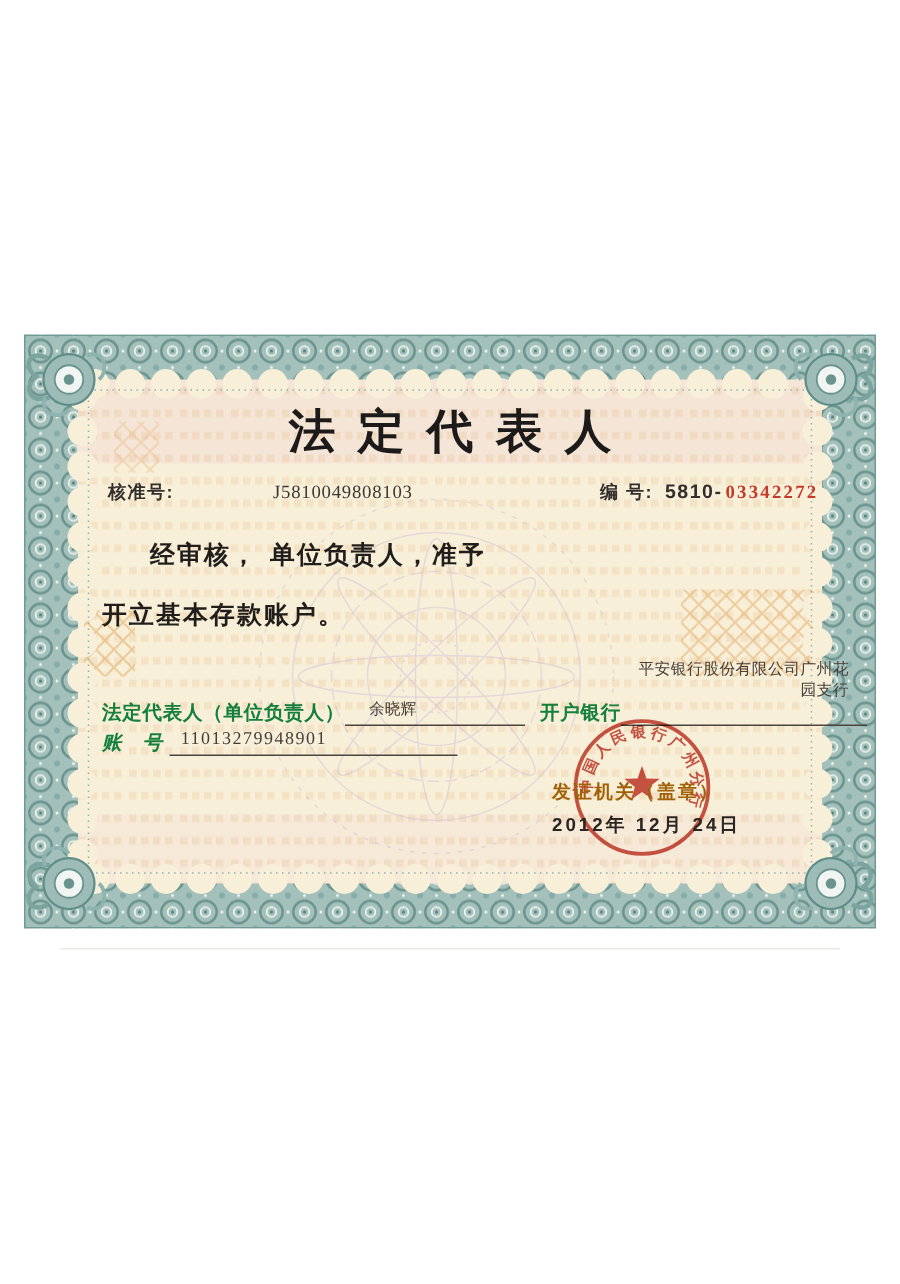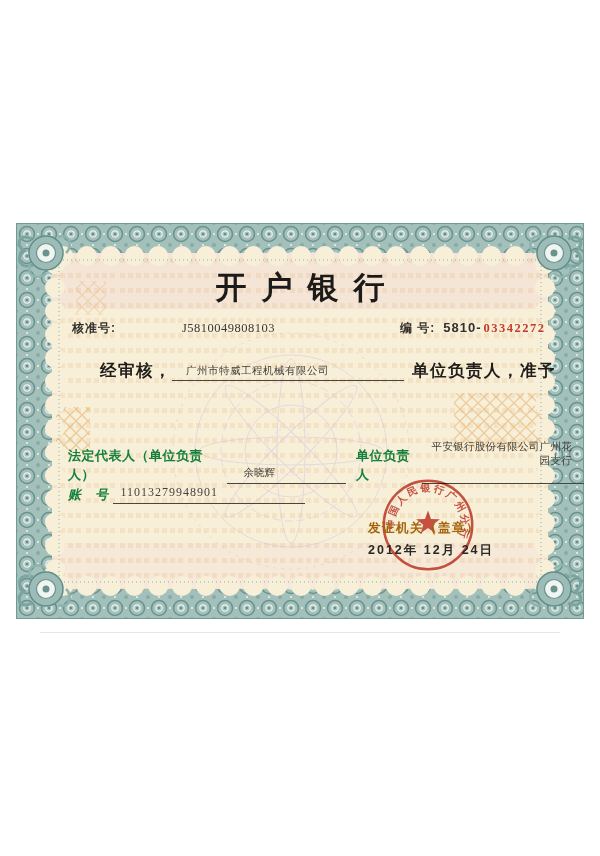--- a/index.html
+++ b/index.html
@@ -217,43 +217,43 @@
             <circle cx="0" cy="0" r="9.5" fill="#f1f5f1"></circle>
             <circle cx="0" cy="0" r="9.5" fill="none" stroke="#6a938e" stroke-width="1.2"></circle>
             <circle cx="0" cy="0" r="3.5" fill="#6a938e"></circle>
             <path d="M-14 -14 C-27 -21 -31 -8 -22 -2 C-31 5 -26 17 -13 12" fill="none" stroke="#7ba49f" stroke-width="3"></path>
             <path d="M-16 12 C-20 24 -6 27 0 20 M12 -16 C24 -20 27 -6 20 0" fill="none" stroke="#8fb3ae" stroke-width="2.5"></path>
           </g>
       </g>
     </svg>
 
     <div class="content">
-      <div class="title">开户银行</div>
+      <div class="title">法定代表人</div>
 
       <div class="approval-row">
         <span class="lbl">核准号:</span>
         <span class="serif-val">J5810049808103</span>
       </div>
 
       <div class="serial-row">
         <span class="lbl">编 号:</span>
         <span class="serial-prefix">5810-</span>
         <span class="serial-red">03342272</span>
       </div>
 
       <div class="review-line">
         <span class="big">经审核，</span>
-        <span class="fill-line company">广州市特威工程机械有限公司</span>
         <span class="big suffix">单位负责人，准予</span>
       </div>
+      <div class="line2 big">开立基本存款账户。</div>
 
       <div class="rep-row">
         <span class="lbl-md">法定代表人（单位负责人）</span>
         <span class="fill-line name">余晓辉</span>
-        <span class="lbl-md bank-lbl">单位负责人</span>
+        <span class="lbl-md bank-lbl">开户银行</span>
         <span class="fill-line bank">平安银行股份有限公司广州花园支行</span>
       </div>
 
       <div class="acct-row">
         <span class="lbl-md pre">账　号</span>
         <span class="fill-line acct">11013279948901</span>
       </div>
 
       <div class="issuer">
         <div class="issuer-lbl">发证机关（盖章）</div>

